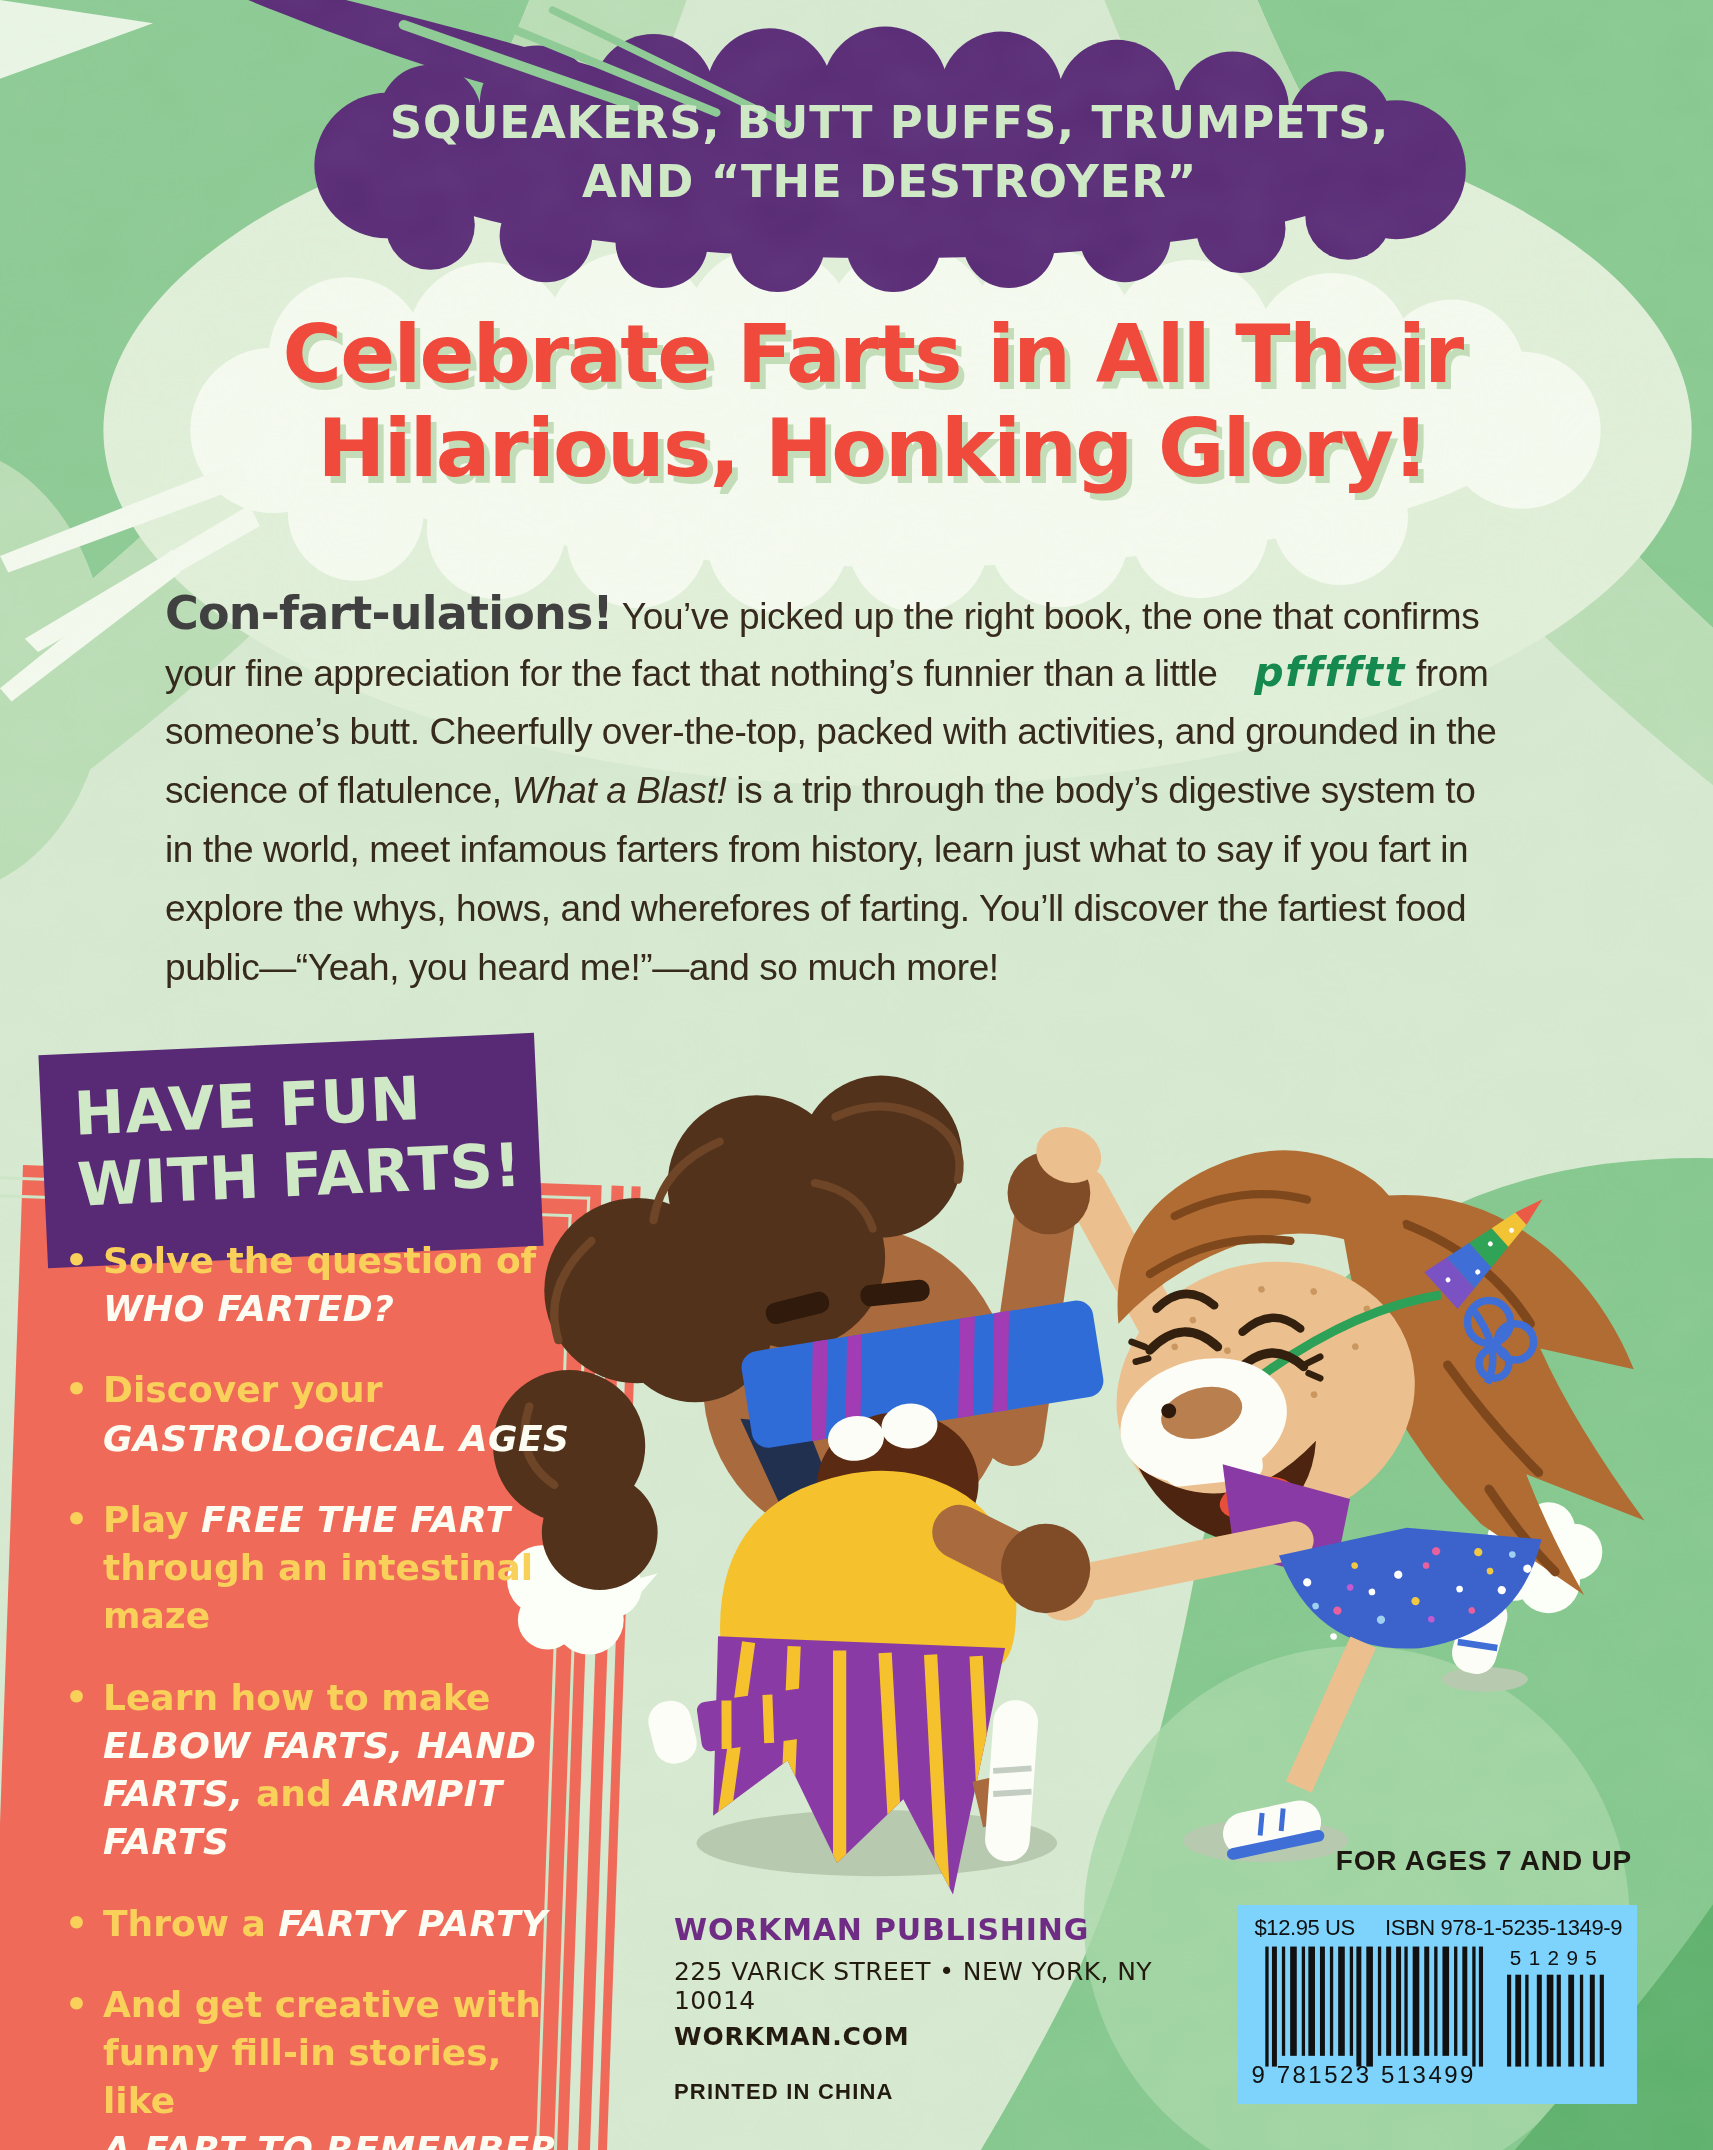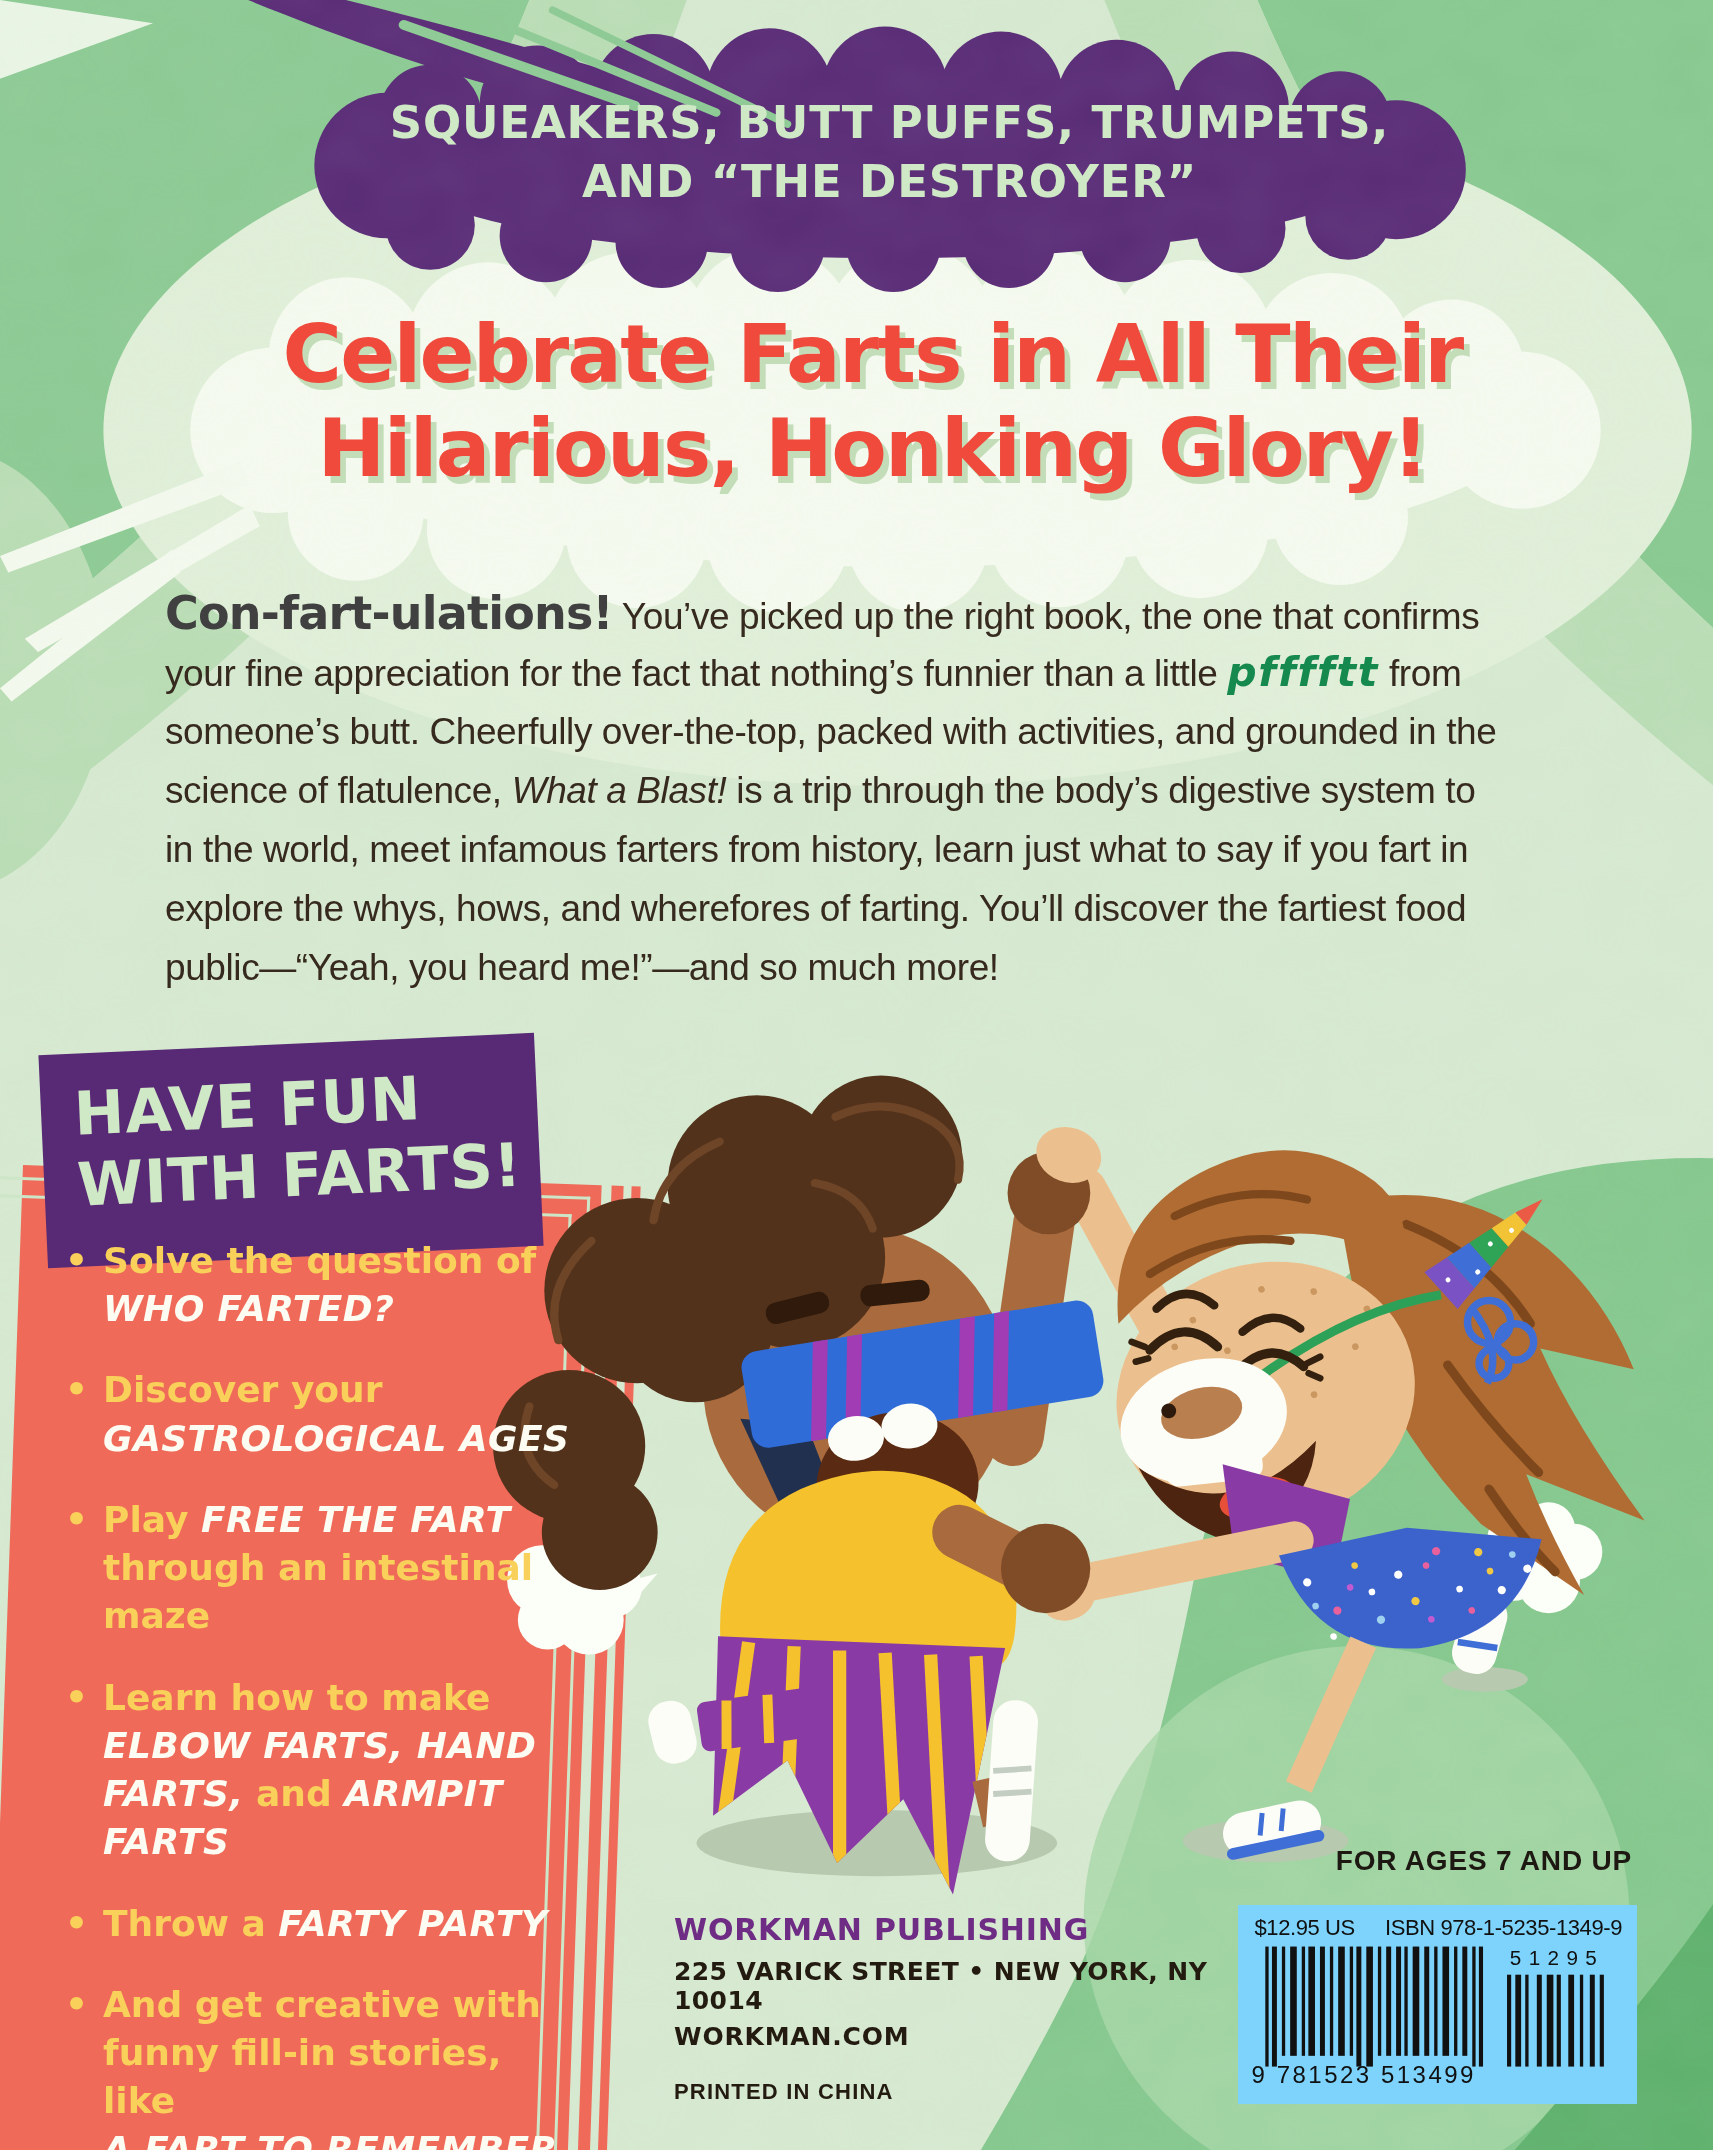--- a/index.html
+++ b/index.html
@@ -26,21 +26,21 @@
     z-index:6;
     padding-left:45px;
   }
   .body-copy{
     left:165px; top:584px; width:1456px; z-index:6;
     font-family:"Liberation Sans",sans-serif; font-weight:400;
     font-size:37px; letter-spacing:-0.4px; color:#362a1e;
   }
   .body-line{height:59px; line-height:59px; white-space:nowrap;}
   .seg-lead{font-family:"DejaVu Sans",sans-serif; font-weight:700; font-size:46px; color:#404040; letter-spacing:-0.8px;}
-  .seg-fart{font-family:"DejaVu Sans",sans-serif; font-weight:700; font-style:italic; font-size:41px; color:#16894f; letter-spacing:1.7px;}
+  .seg-fart{font-family:"DejaVu Sans",sans-serif; font-weight:700; font-style:italic; font-size:41px; color:#16894f; letter-spacing:1.7px;margin-left:27px;}
   .seg-italic{font-style:italic;}
 
   .purple-box{
     left:43px; top:1044px; width:496px; height:213px;
     background:#582a75; transform:rotate(-2.6deg);
     padding:25px 0 0 33px; z-index:3;
   }
   .purple-box-title{
     font-family:"DejaVu Sans",sans-serif; font-weight:700;
     font-size:60px; line-height:1.18; letter-spacing:0.8px; color:#cfe8c5;
@@ -81,21 +81,21 @@
     font-family:"Liberation Sans",sans-serif; font-weight:400;
     font-size:22px; letter-spacing:-0.4px; color:#101010;}
   .bc-main-digits{position:absolute; left:3.3px; top:156px; width:245px; text-align:center;
     font-family:"Liberation Sans",sans-serif; font-size:24px; letter-spacing:2.5px; color:#101010;}
   .bc-addon-digits{position:absolute; left:263px; top:41px; width:112px; text-align:center;
     font-family:"Liberation Sans",sans-serif; font-size:20.7px; letter-spacing:7.4px; color:#101010;}
 
   .publisher{ left:674px; top:1912px; width:538px; z-index:6; color:#231a10;}
   .pub-name{font-family:"DejaVu Sans",sans-serif; font-weight:700; font-size:30px;
     letter-spacing:0.8px; color:#6f2c85;}
-  .pub-address{font-family:"DejaVu Sans",sans-serif; font-weight:700; font-size:25px;
+  .pub-address{font-family:"DejaVu Sans",sans-serif; font-weight:400; font-size:25px;
     letter-spacing:0.4px; margin-top:10px;}
   .pub-site{font-family:"DejaVu Sans",sans-serif; font-weight:700; font-size:25px;
     letter-spacing:0.8px; margin-top:7.4px;}
   .pub-printed{font-family:"Liberation Sans",sans-serif; font-weight:700; font-size:22px;
     letter-spacing:1.2px; margin-top:28px;}
 
   .z-bg{z-index:0;} .z-kids{z-index:4;}
 </style>
 </head>
 <body>

